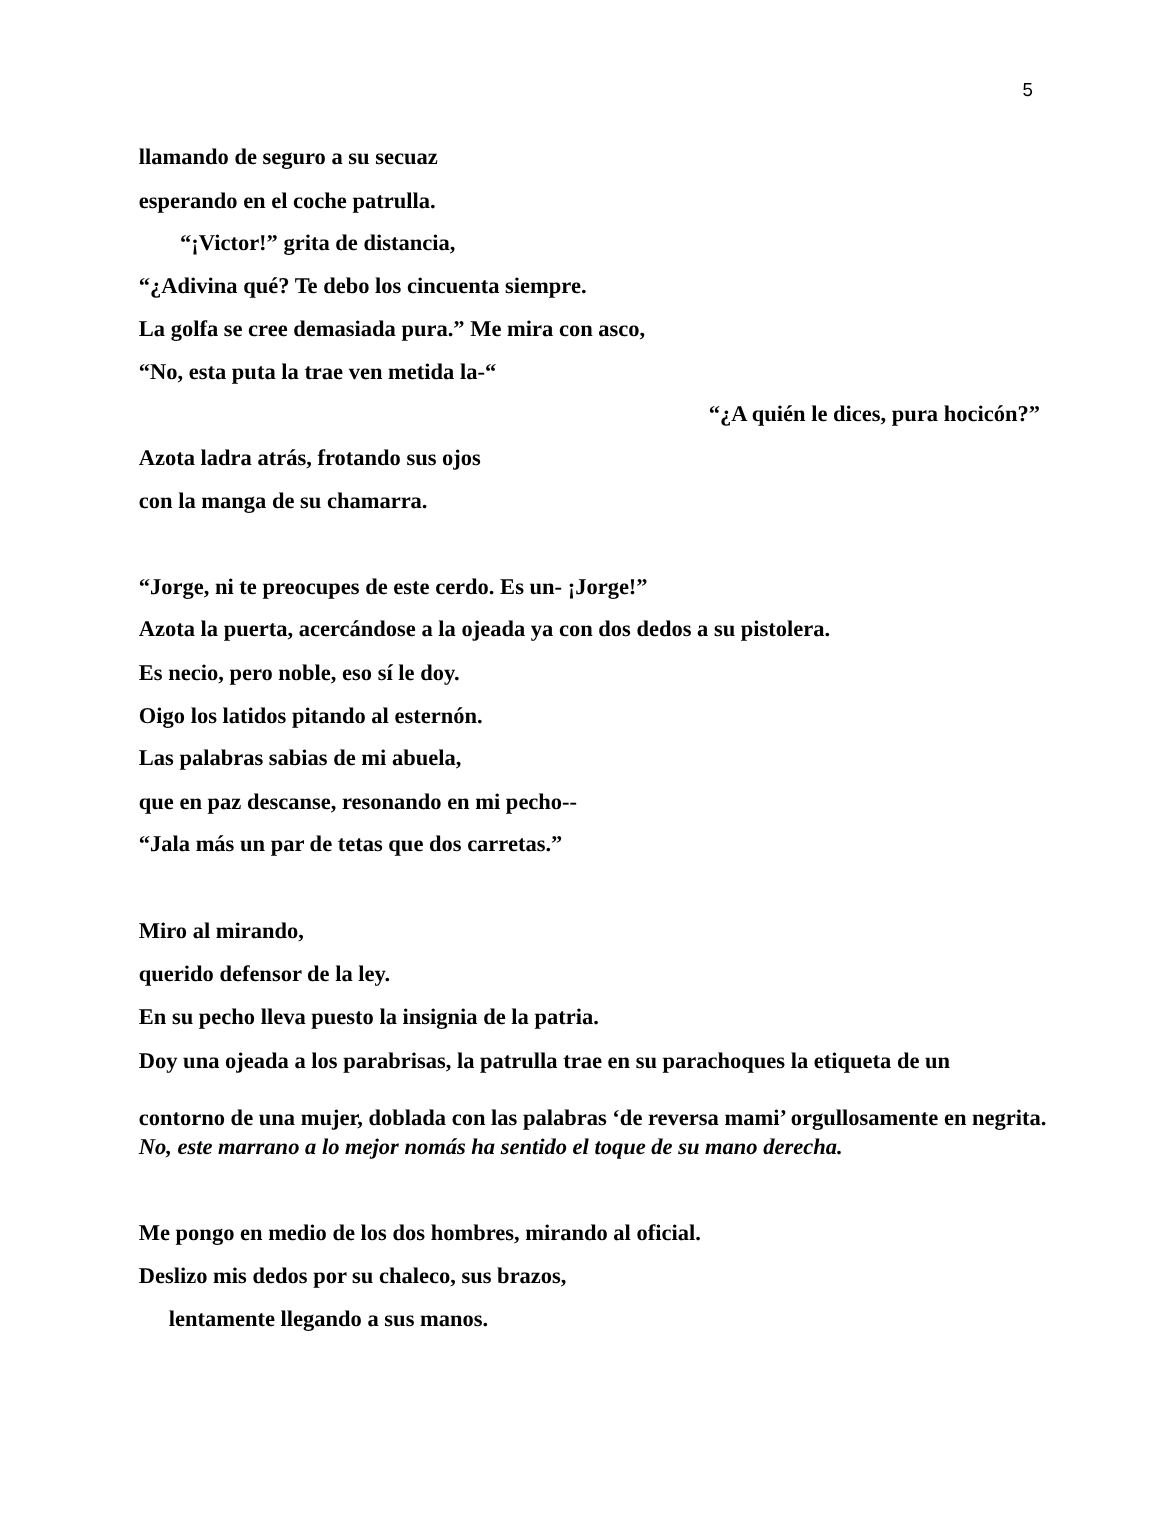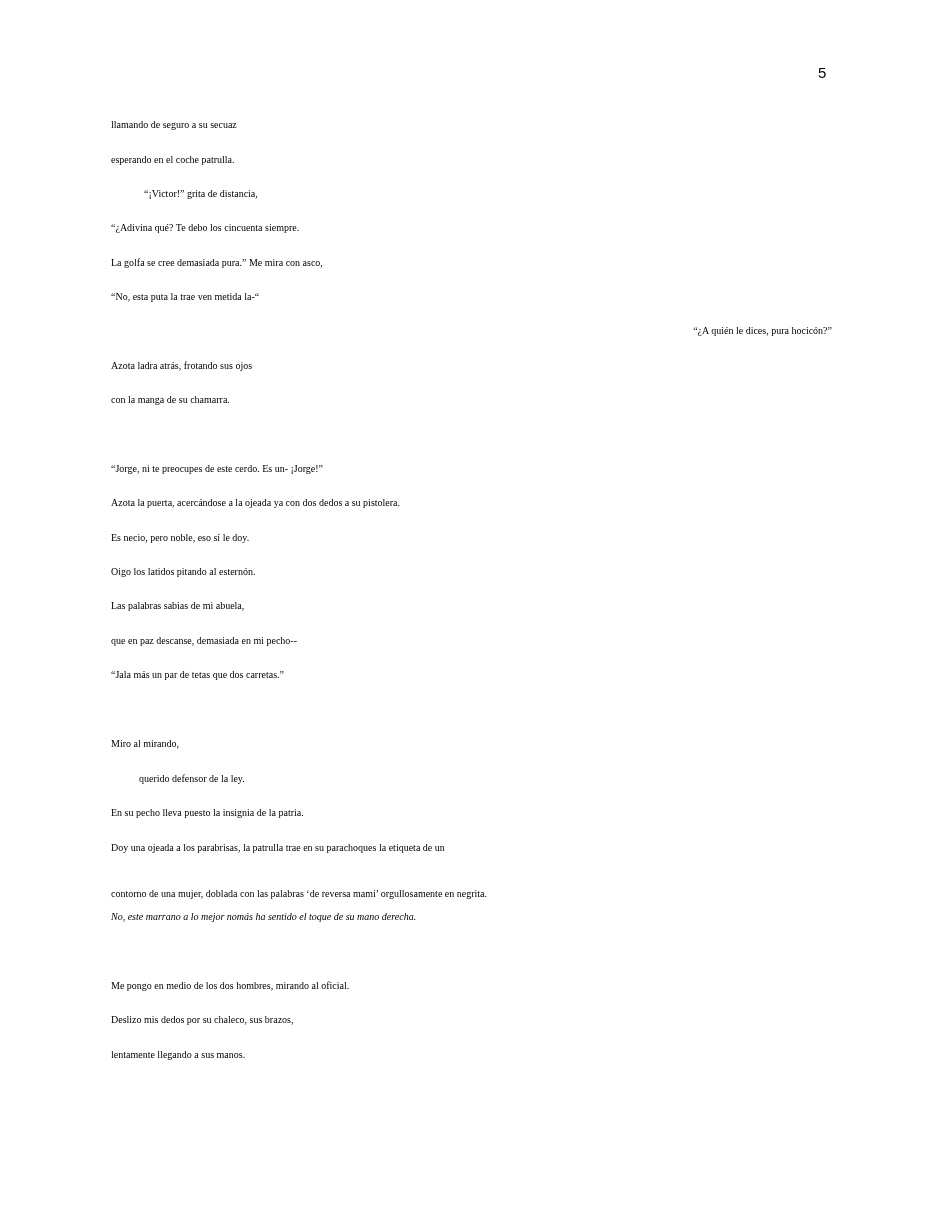--- a/index.html
+++ b/index.html
@@ -19,23 +19,24 @@
       position: absolute;
       top: 64px;
       left: 818px;
       font-family: "Liberation Sans", "DejaVu Sans", sans-serif;
       font-size: 15px;
       line-height: 18px;
     }
     .line {
       position: absolute;
       left: 111px;
-      font-size: 10px;
+      font-size: 18px;
       line-height: 18px;
       white-space: nowrap;
+      font-weight: bold;
     }
     .line.right {
       left: auto;
       right: 108px;
     }
     .line.italic {
       font-style: italic;
     }
   </style>
 </head>
@@ -51,25 +52,25 @@
       <div class="line" style="top: 254px;">La golfa se cree demasiada pura.” Me mira con asco,</div>
       <div class="line" style="top: 288px;">“No, esta puta la trae ven metida la-“</div>
       <div class="line right" style="top: 322px;">“¿A quién le dices, pura hocicón?”</div>
       <div class="line" style="top: 357px;">Azota ladra atrás, frotando sus ojos</div>
       <div class="line" style="top: 391px;">con la manga de su chamarra.</div>
       <div class="line" style="top: 460px;">“Jorge, ni te preocupes de este cerdo. Es un- ¡Jorge!”</div>
       <div class="line" style="top: 494px;">Azota la puerta, acercándose a la ojeada ya con dos dedos a su pistolera.</div>
       <div class="line" style="top: 529px;">Es necio, pero noble, eso sí le doy.</div>
       <div class="line" style="top: 563px;">Oigo los latidos pitando al esternón.</div>
       <div class="line" style="top: 597px;">Las palabras sabias de mi abuela,</div>
-      <div class="line" style="top: 632px;">que en paz descanse, demasiada en mi pecho--</div>
+      <div class="line" style="top: 632px;">que en paz descanse, resonando en mi pecho--</div>
       <div class="line" style="top: 666px;">“Jala más un par de tetas que dos carretas.”</div>
       <div class="line" style="top: 735px;">Miro al mirando,</div>
-      <div class="line" style="top: 770px; margin-left: 28px;">querido defensor de la ley.</div>
+      <div class="line" style="top: 770px;">querido defensor de la ley.</div>
       <div class="line" style="top: 804px;">En su pecho lleva puesto la insignia de la patria.</div>
       <div class="line" style="top: 839px;">Doy una ojeada a los parabrisas, la patrulla trae en su parachoques la etiqueta de un</div>
       <div class="line" style="top: 873px; margin-top: 12px;">contorno de una mujer, doblada con las palabras ‘de reversa mami’ orgullosamente en negrita.</div>
       <div class="line italic" style="top: 908px;">No, este marrano a lo mejor nomás ha sentido el toque de su mano derecha.</div>
       <div class="line" style="top: 977px;">Me pongo en medio de los dos hombres, mirando al oficial.</div>
       <div class="line" style="top: 1011px;">Deslizo mis dedos por su chaleco, sus brazos,</div>
-      <div class="line" style="top: 1046px;">lentamente llegando a sus manos.</div>
+      <div class="line" style="top: 1046px; margin-left: 24px;">lentamente llegando a sus manos.</div>
     </div>
 </div>
 
 </body></html>

